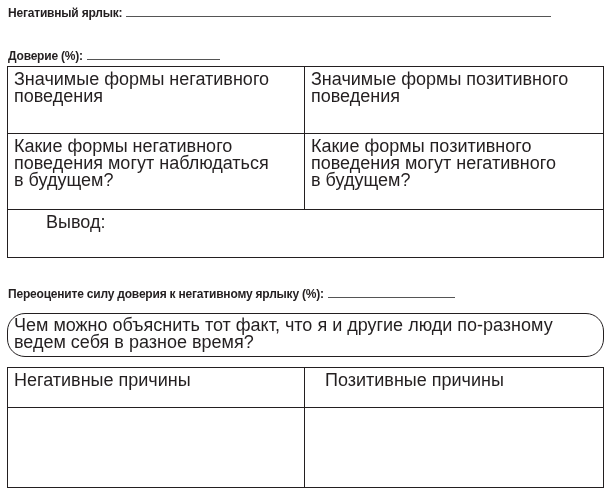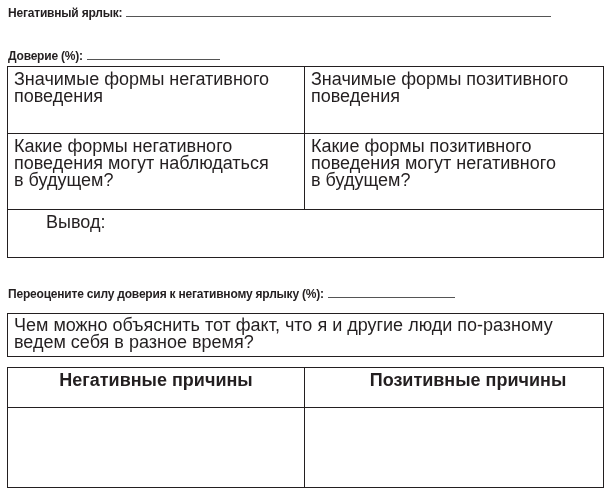--- a/index.html
+++ b/index.html
@@ -4,21 +4,21 @@
 <style>
   html, body { margin: 0; padding: 0; background: #ffffff; }
   body { width: 611px; height: 491px; position: relative; overflow: hidden;
          font-family: "Liberation Sans", "DejaVu Sans", sans-serif; color: #231f20; }
   .heading { position: absolute; left: 8px; font-weight: bold; font-size: 12px; white-space: nowrap; letter-spacing: -0.2px; }
   .blank { display: inline-block; border-bottom: 1px solid #555; vertical-align: baseline; height: 1px; margin-left: 4px; }
   .box { position: absolute; border: 1px solid #231f20; box-sizing: border-box; }
   .cell { position: absolute; box-sizing: border-box; padding: 4px 6px; font-size: 18px; line-height: 17px; }
   .vline { position: absolute; width: 1px; background: #231f20; }
   .hline { position: absolute; height: 1px; background: #231f20; }
-  .bold { font-weight: bold; text-align: center; }
+  .bold { font-weight: normal; }
 </style>
 </head>
 <body>
 
 <div class="heading" style="top:6px;">
   <span>Негативный ярлык:</span><span class="blank" style="width:425px;"></span>
 </div>
 
 <div class="heading" style="top:41px;margin-top:8px;">
   <span>Доверие (%):</span><span class="blank" style="width:133px;"></span>
@@ -43,21 +43,21 @@
   </div>
   <div class="cell" style="left:0; top:143px; width:595px; height:47px;margin-left:32px;">
     <span>Вывод:</span>
   </div>
 </div>
 
 <div class="heading" style="top:287px;">
   <span>Переоцените силу доверия к негативному ярлыку (%):</span><span class="blank" style="width:127px;"></span>
 </div>
 
-<div class="box" style="left:7px; top:313px; width:597px; height:44px;">
+<div class="box" style="left:7px; top:313px; width:597px; height:44px;border-radius:18px;">
   <div class="cell" style="left:0; top:0; width:595px; padding-top:3px;">Чем можно объяснить тот факт, что я и другие люди по-разному ведем себя в разное время?</div>
 </div>
 
 <div class="box" style="left:7px; top:367px; width:597px; height:121px;">
   <div class="vline" style="left:296px; top:0; height:119px;"></div>
   <div class="hline" style="left:0; top:39px; width:595px;"></div>
   <div class="cell bold" style="left:0; top:0; width:296px; height:39px;">Негативные причины</div>
   <div class="cell bold" style="left:285px; top:0; width:298px; height:39px;margin-left:26px;">Позитивные причины</div>
   <div class="cell" style="left:0; top:40px; width:296px; height:79px;"></div>
   <div class="cell" style="left:297px; top:40px; width:298px; height:79px;"></div>

